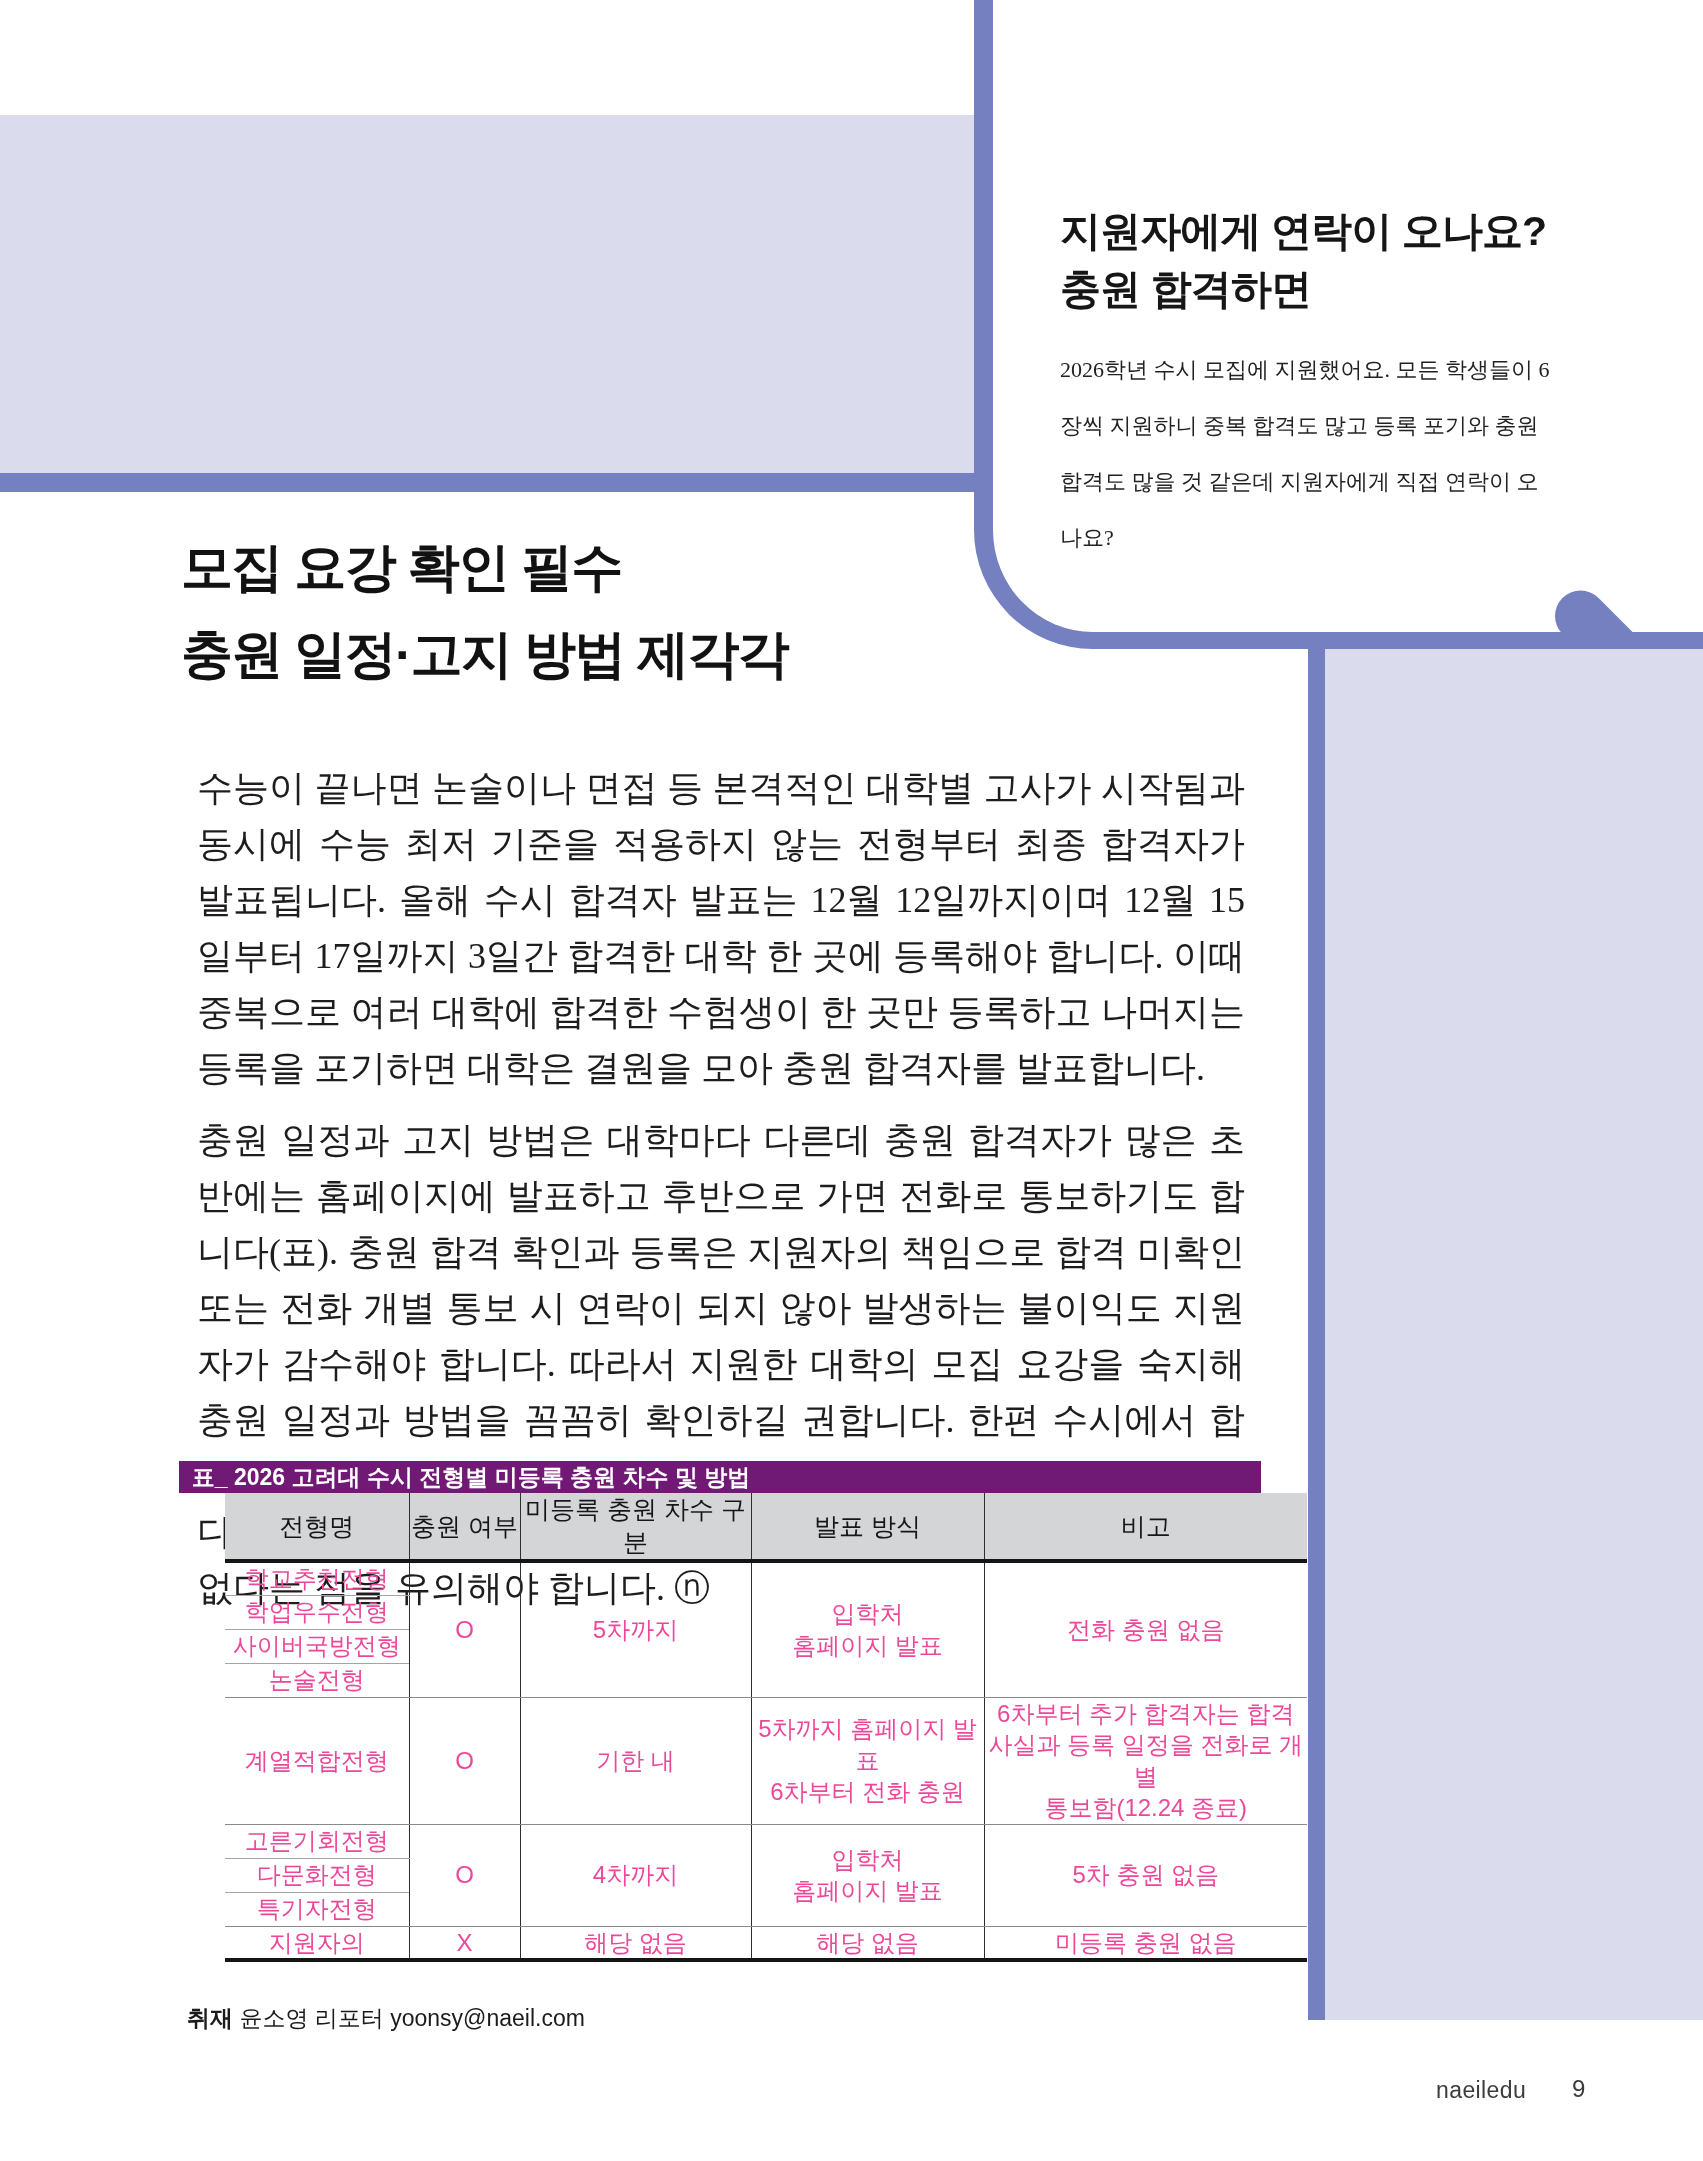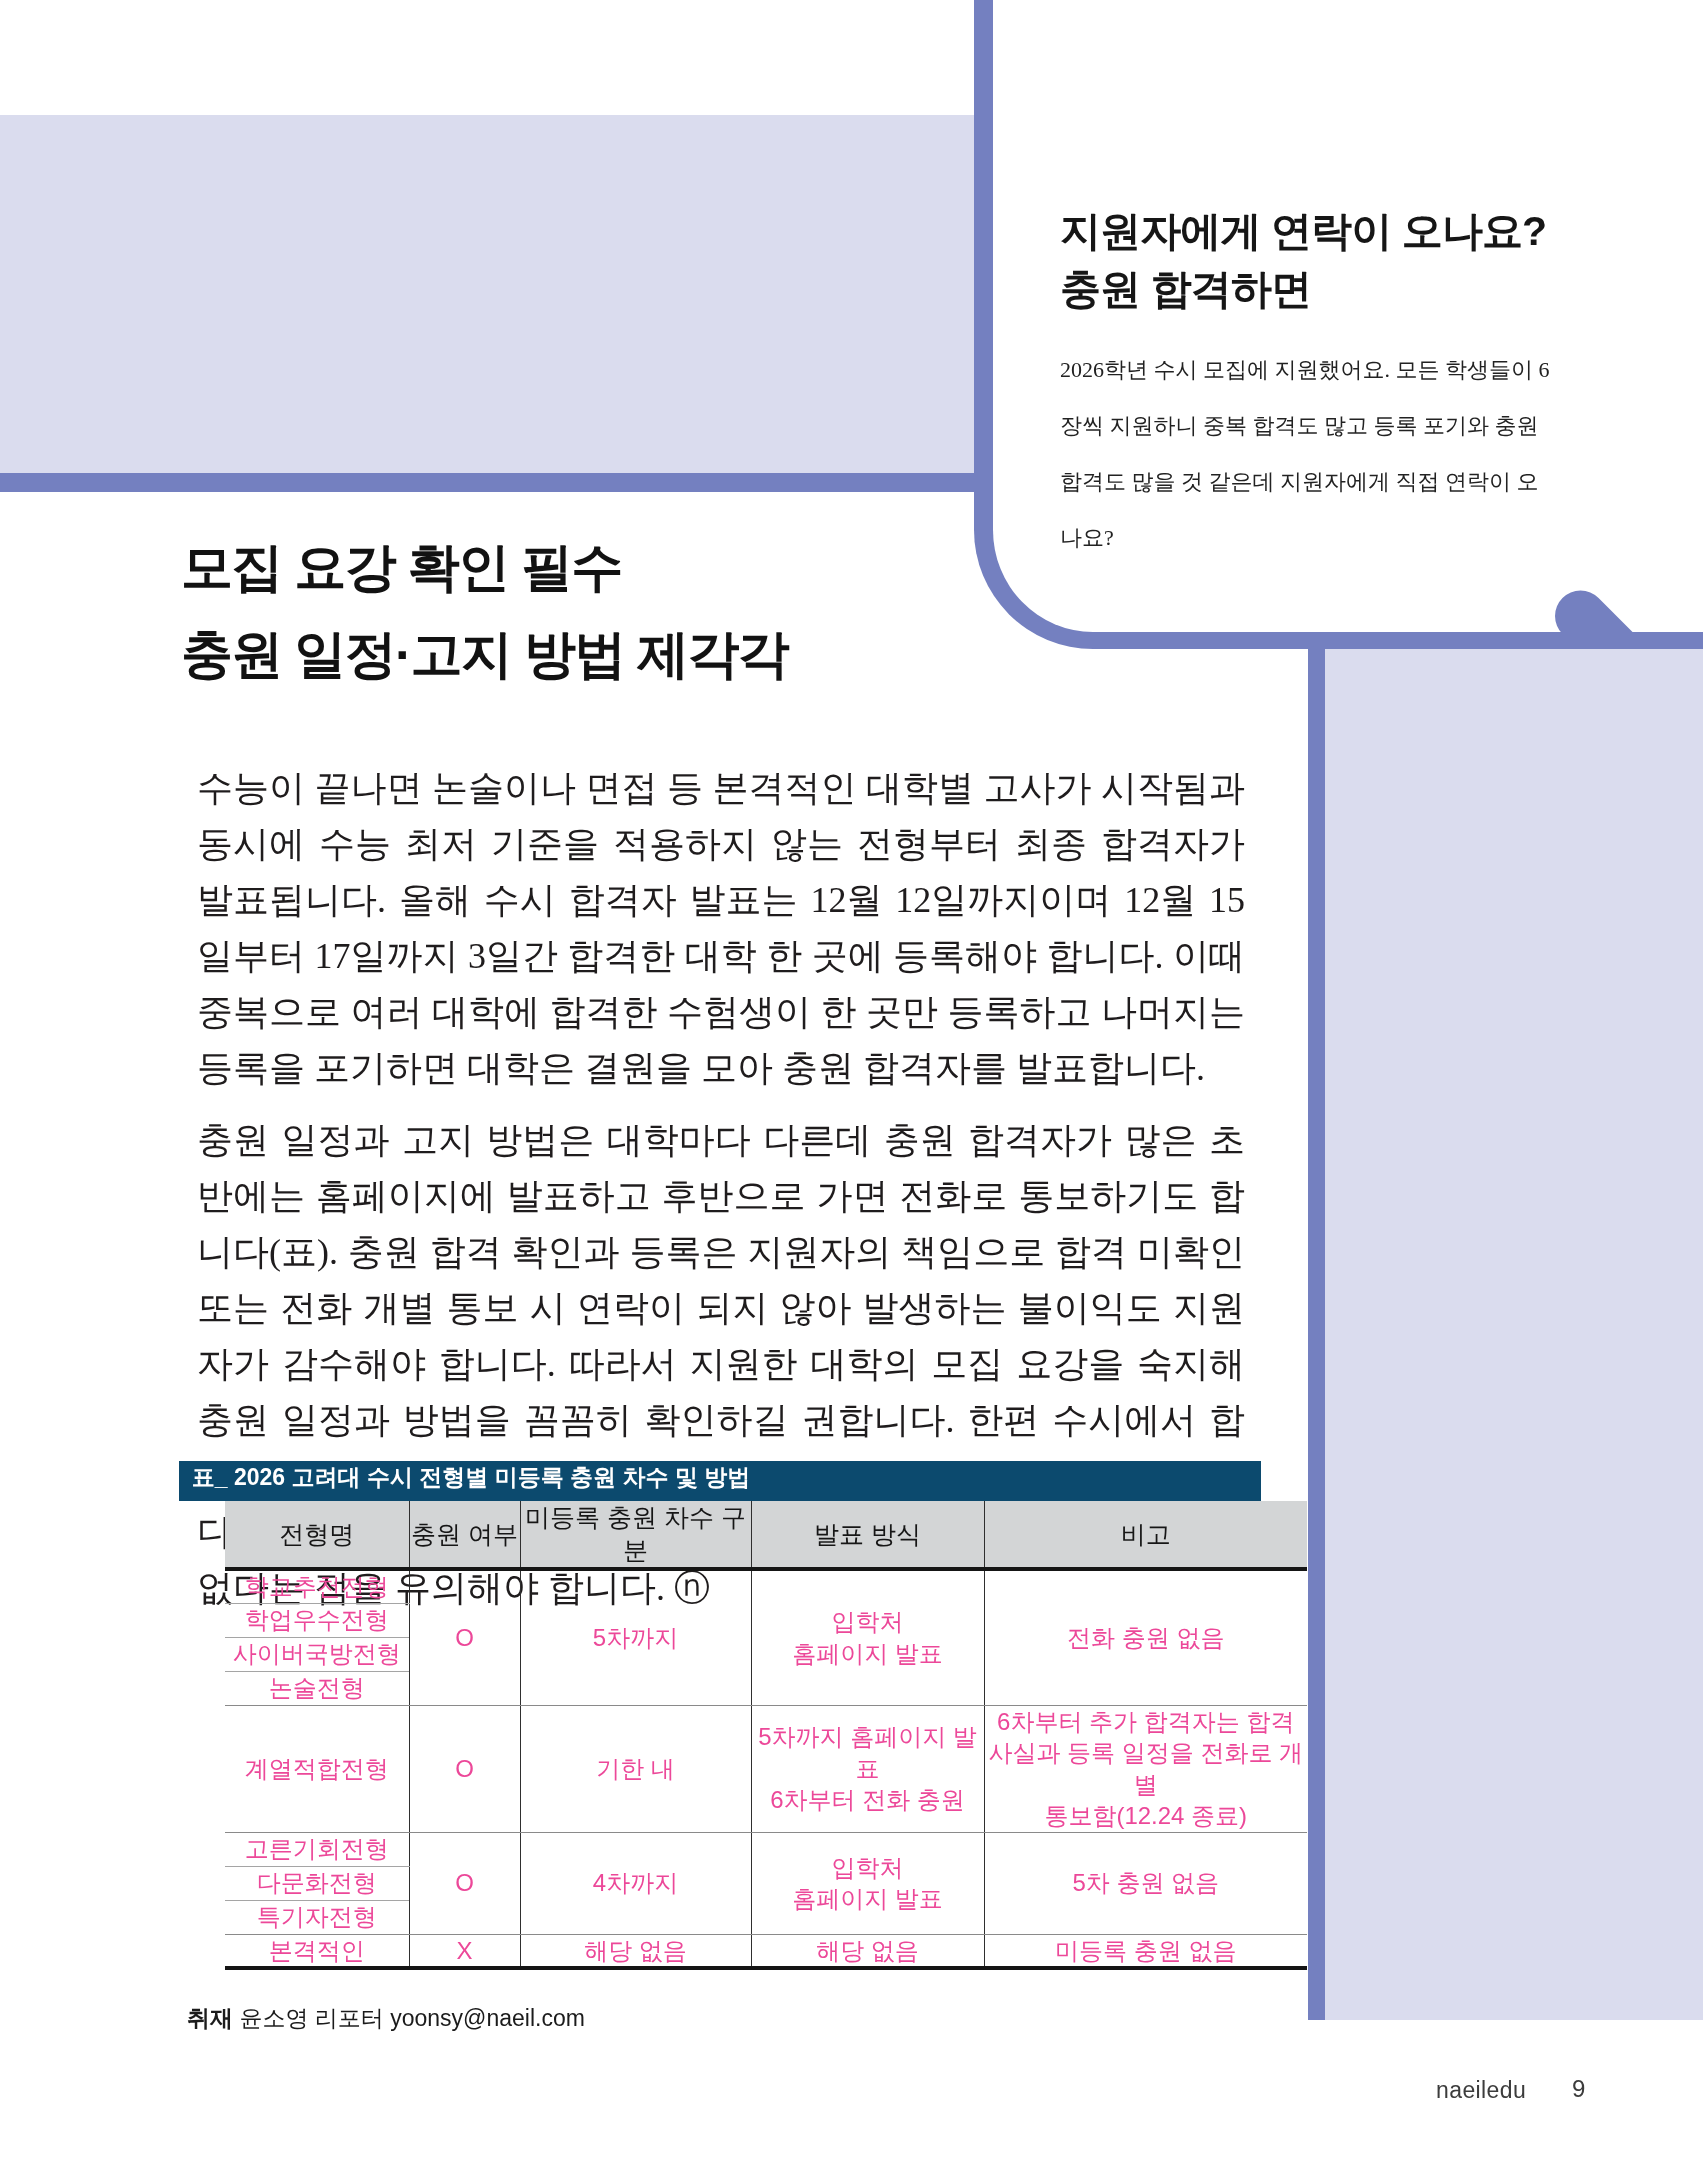--- a/index.html
+++ b/index.html
@@ -42,21 +42,21 @@
   .a-body{
     left:181px;top:744px;width:1080px;
     font-family:"Liberation Serif",serif;font-size:36px;line-height:56px;color:#1f1c1d;
     text-align:justify;word-break:break-all;
   }
   .a-body p{margin:16px;padding:0;}
 
   
   .tbl-wrap{left:179px;top:1461px;width:1082px;}
   .tbl-title{
-    height:40px;background:#0c4a6e;color:#ffffff;font-size:23px;font-weight:700;
+    height:32px;background:#701a75;color:#ffffff;font-size:23px;font-weight:700;
     line-height:32px;padding-left:12.8px;box-sizing:border-box;
   }
   table.adm{border-collapse:collapse;width:1082px;table-layout:fixed;border-bottom:4.3px solid #151515;margin-left:46px;}
   table.adm th{
     background:#d3d5d6;height:36px;font-size:25px;font-weight:400;color:#161616;
     border-bottom:4.3px solid #151515;padding:0;
   }
   table.adm th + th{border-left:1.7px solid #2f2f2f;}
   table.adm td{
     font-size:24px;color:#ec4899;text-align:center;vertical-align:middle;
@@ -157,21 +157,21 @@
 홈페이지 발표</td>
           <td rowspan="3" class="merged">5차 충원 없음</td>
         </tr>
         <tr class="g-c">
           <td class="prog subline">다문화전형</td>
         </tr>
         <tr class="g-c">
           <td class="prog group-end">특기자전형</td>
         </tr>
         <tr class="g-d">
-          <td class="prog group-end">본격적인</td>
+          <td class="prog group-end">지원자의</td>
           <td rowspan="1" class="merged">X</td>
           <td rowspan="1" class="merged">해당 없음</td>
           <td rowspan="1" class="merged">해당 없음</td>
           <td rowspan="1" class="merged">미등록 충원 없음</td>
         </tr>
       </tbody>
   </table>
 </div>
 
 <div class="abs byline">

